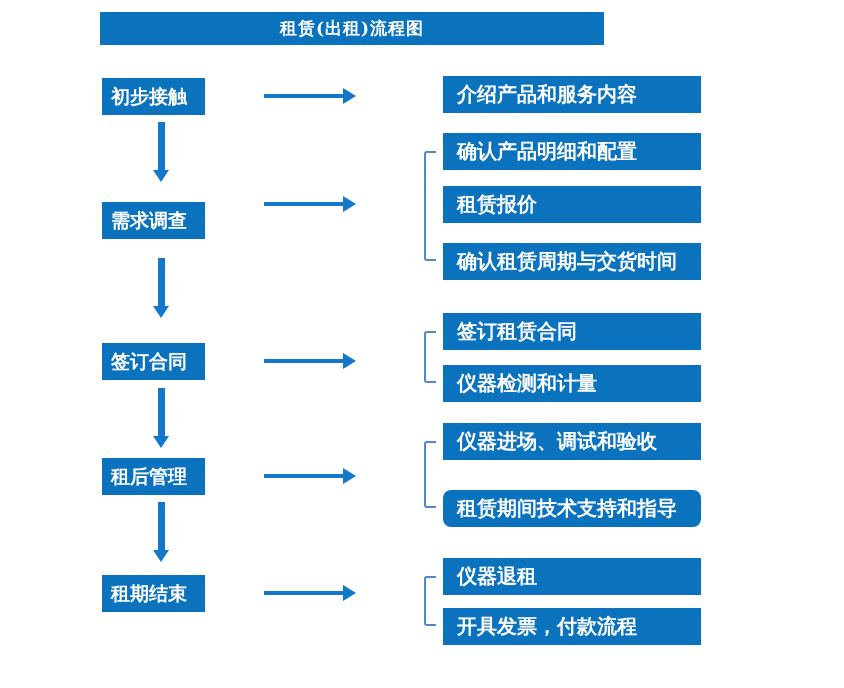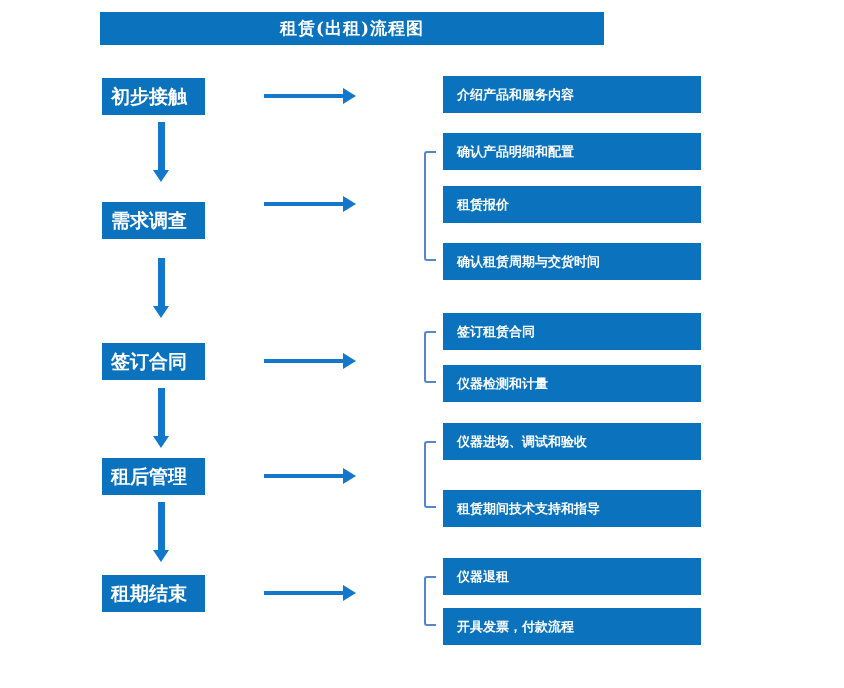--- a/index.html
+++ b/index.html
@@ -32,36 +32,36 @@
     letter-spacing: 1px;
   }
   .step {
     left: 102px; width: 103px; height: 37px;
     padding-left: 9px;
     font-size: 19px;
   }
   .detail {
     left: 443px; width: 258px; height: 37px;
     padding-left: 14px;
-    font-size: 13px;
+    font-size: 20px;
   }
   #step-1 { top: 78px; }
   #step-2 { top: 202px; }
   #step-3 { top: 343px; }
   #step-4 { top: 458px; }
   #step-5 { top: 575px; }
 
   #detail-1-0 { top: 76px; }
   #detail-2-0 { top: 133px; }
   #detail-2-1 { top: 186px; }
   #detail-2-2 { top: 243px; }
   #detail-3-0 { top: 313px; }
   #detail-3-1 { top: 365px; }
   #detail-4-0 { top: 423px; }
-  #detail-4-1 { top: 490px; }
+  #detail-4-1 { top: 490px; border-radius: 8px; }
   #detail-5-0 { top: 558px; }
   #detail-5-1 { top: 608px; }
 
   
   .h-arrow {
     position: absolute;
     left: 264px;
     width: 92px;
     height: 16px;
     display: flex;

